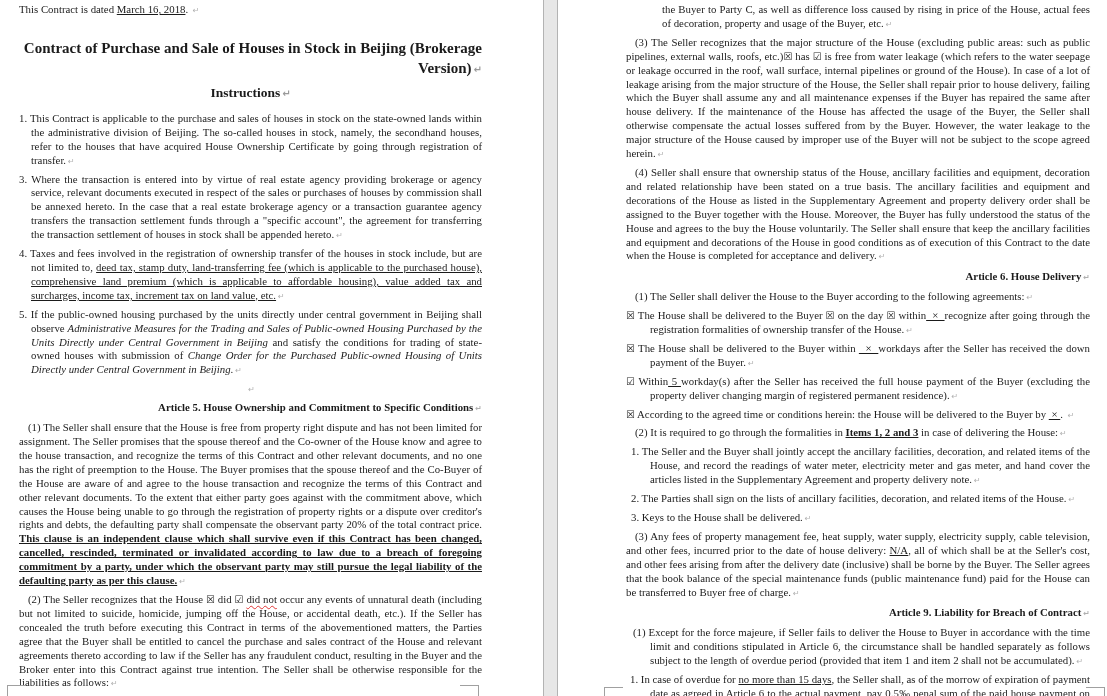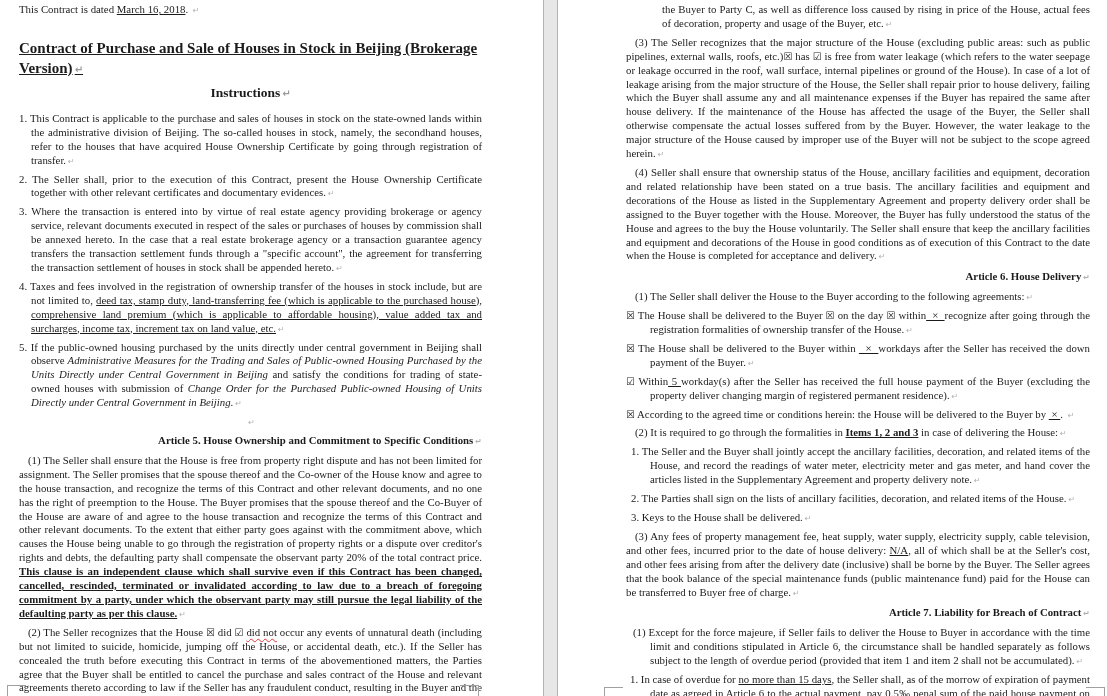--- a/index.html
+++ b/index.html
@@ -6,21 +6,21 @@
     font-family:"Liberation Serif",serif;color:#1b1b1b;}
   .stage{position:relative;width:1107px;height:696px;}
   .page{position:absolute;top:0;height:696px;background:#ffffff;box-sizing:border-box;overflow:hidden;
     font-size:10.8px;line-height:13.9px;}
   .page-left{left:0;width:543px;padding:3px 61px 0 19px;}
   .page-right{left:558px;width:549px;padding:3px 17px 0 68px;}
   .page-gap{position:absolute;left:543px;top:0;width:15px;height:696px;background:#e7e7e7;
     border-left:1px solid #b3b3b3;border-right:1px solid #b3b3b3;box-sizing:border-box;}
   p{margin:0 0 4px 0;text-align:justify;}
   .dateline{text-align:left;margin-bottom:20px;}
-  .doc-title{font-size:15px;font-weight:bold;text-align:left;line-height:20px;margin:5px 0 2px 0;text-decoration:underline;}
+  .doc-title{font-size:15px;font-weight:bold;text-align:right;line-height:20px;margin:5px 0 2px 0;}
   .doc-subtitle{font-size:13.5px;font-weight:bold;text-align:center;line-height:22px;margin:0 0 7px 0;}
   .ins{padding-left:12px;text-indent:-12px;}
   .indent{text-indent:9px;}
   .cont{margin-left:36px;}
   .opt{padding-left:24px;text-indent:-24px;}
   .rlist{padding-left:24px;text-indent:-19px;}
   .a7p1{padding-left:24px;text-indent:-17px;}
   .a7item{padding-left:24px;text-indent:-20px;}
   .art-heading{font-weight:bold;margin:6px 0 5px 0;text-align:right;}
   .u{text-decoration:underline;}
@@ -42,21 +42,20 @@
 
 <div class="stage">
 
   <div class="page page-left">
     <p class="dateline"><span>This Contract is dated </span><span class="u">March 16, 2018</span><span>. </span><span class="pmark">↵</span></p>
 
     <div class="doc-title"><span>Contract of Purchase and Sale of Houses in Stock in Beijing (Brokerage Version)</span><span class="pmark pmark-lg">↵</span></div>
     <div class="doc-subtitle"><span>Instructions</span><span class="pmark pmark-lg">↵</span></div>
 
     <p class="ins"><span>1. This Contract is applicable to the purchase and sales of houses in stock on the state-owned lands within the administrative division of Beijing. The so-called houses in stock, namely, the secondhand houses, refer to the houses that have acquired House Ownership Certificate by going through registration of transfer.</span><span class="pmark">↵</span></p>
-    <p class="ins"><span>2. The Seller shall, prior to the execution of this Contract, present the House Ownership Certificate together with other relevant certificates and documentary evidences.</span><span class="pmark">↵</span></p>
     <p class="ins"><span>3. Where the transaction is entered into by virtue of real estate agency providing brokerage or agency service, relevant documents executed in respect of the sales or purchases of houses by commission shall be annexed hereto. In the case that a real estate brokerage agency or a transaction guarantee agency transfers the transaction settlement funds through a "specific account", the agreement for transferring the transaction settlement of houses in stock shall be appended hereto.</span><span class="pmark">↵</span></p>
     <p class="ins"><span>4. Taxes and fees involved in the registration of ownership transfer of the houses in stock include, but are not limited to, </span><span class="u">deed tax, stamp duty, land-transferring fee (which is applicable to the purchased house), comprehensive land premium (which is applicable to affordable housing), value added tax and surcharges, income tax, increment tax on land value, etc.</span><span class="pmark">↵</span></p>
     <p class="ins"><span>5. If the public-owned housing purchased by the units directly under central government in Beijing shall observe </span><span class="it">Administrative Measures for the Trading and Sales of Public-owned Housing Purchased by the Units Directly under Central Government in Beijing</span><span> and satisfy the conditions for trading of state-owned houses with submission of </span><span class="it">Change Order for the Purchased Public-owned Housing of Units Directly under Central Government in Beijing</span><span>.</span><span class="pmark">↵</span></p>
 
     <div class="pilcrow-line"><span class="pmark">↵</span></div>
 
     <p class="art-heading"><span>Article 5. House Ownership and Commitment to Specific Conditions</span><span class="pmark">↵</span></p>
 
     <p class="indent"><span>(1) The Seller shall ensure that the House is free from property right dispute and has not been limited for assignment. The Seller promises that the spouse thereof and the Co-owner of the House know and agree to the house transaction, and recognize the terms of this Contract and other relevant documents, and no one has the right of preemption to the House. The Buyer promises that the spouse thereof and the Co-Buyer of the House are aware of and agree to the house transaction and recognize the terms of this Contract and other relevant documents. To the extent that either party goes against with the commitment above, which causes the House being unable to go through the registration of property rights or a dispute over creditor's rights and debts, the defaulting party shall compensate the observant party 20% of the total contract price. </span><span class="bu">This clause is an independent clause which shall survive even if this Contract has been changed, cancelled, rescinded, terminated or invalidated according to law due to a breach of foregoing commitment by a party, under which the observant party may still pursue the legal liability of the defaulting party as per this clause.</span><span class="pmark">↵</span></p>
 
@@ -86,21 +85,21 @@
     <p class="opt"><span class="cb">☒</span><span> According to the agreed time or conditions herein: the House will be delivered to the Buyer by </span><span class="blank">&nbsp;×&nbsp;</span><span>. </span><span class="pmark">↵</span></p>
 
     <p class="indent"><span>(2) It is required to go through the formalities in </span><span class="bu">Items 1, 2 and 3</span><span> in case of delivering the House:</span><span class="pmark">↵</span></p>
 
     <p class="rlist"><span>1. The Seller and the Buyer shall jointly accept the ancillary facilities, decoration, and related items of the House, and record the readings of water meter, electricity meter and gas meter, and hand cover the articles listed in the Supplementary Agreement and property delivery note.</span><span class="pmark">↵</span></p>
     <p class="rlist"><span>2. The Parties shall sign on the lists of ancillary facilities, decoration, and related items of the House.</span><span class="pmark">↵</span></p>
     <p class="rlist"><span>3. Keys to the House shall be delivered.</span><span class="pmark">↵</span></p>
 
     <p class="indent"><span>(3) Any fees of property management fee, heat supply, water supply, electricity supply, cable television, and other fees, incurred prior to the date of house delivery: </span><span class="u">N/A</span><span>, all of which shall be at the Seller's cost, and other fees arising from after the delivery date (inclusive) shall be borne by the Buyer. The Seller agrees that the book balance of the special maintenance funds (public maintenance fund) paid for the House can be transferred to Buyer free of charge.</span><span class="pmark">↵</span></p>
 
-    <p class="art-heading"><span>Article 7. Liability for Breach of Contract</span><span class="pmark">↵</span></p>
+    <p class="art-heading"><span>Article 9. Liability for Breach of Contract</span><span class="pmark">↵</span></p>
 
     <p class="a7p1"><span>(1) Except for the force majeure, if Seller fails to deliver the House to Buyer in accordance with the time limit and conditions stipulated in Article 6, the circumstance shall be handled separately as follows subject to the length of overdue period (provided that item 1 and item 2 shall not be accumulated).</span><span class="pmark">↵</span></p>
 
     <p class="a7item"><span>1. In case of overdue for </span><span class="u">no more than 15 days</span><span>, the Seller shall, as of the morrow of expiration of payment date as agreed in Article 6 to the actual payment, pay </span><span class="u">0.5‰</span><span> penal sum of the paid house payment on a daily basis, together with penal sum to the Buyer within </span><span class="u">15</span><span> days upon actual payment of the House, under which this Contract will be continued to perform.</span></p>
 
   </div>
 
   <div class="cropmark cm-left" style="left:7px;top:685px;"></div>
   <div class="cropmark cm-right" style="left:460px;top:685px;"></div>
   <div class="cropmark cm-left" style="left:604px;top:687px;"></div>

